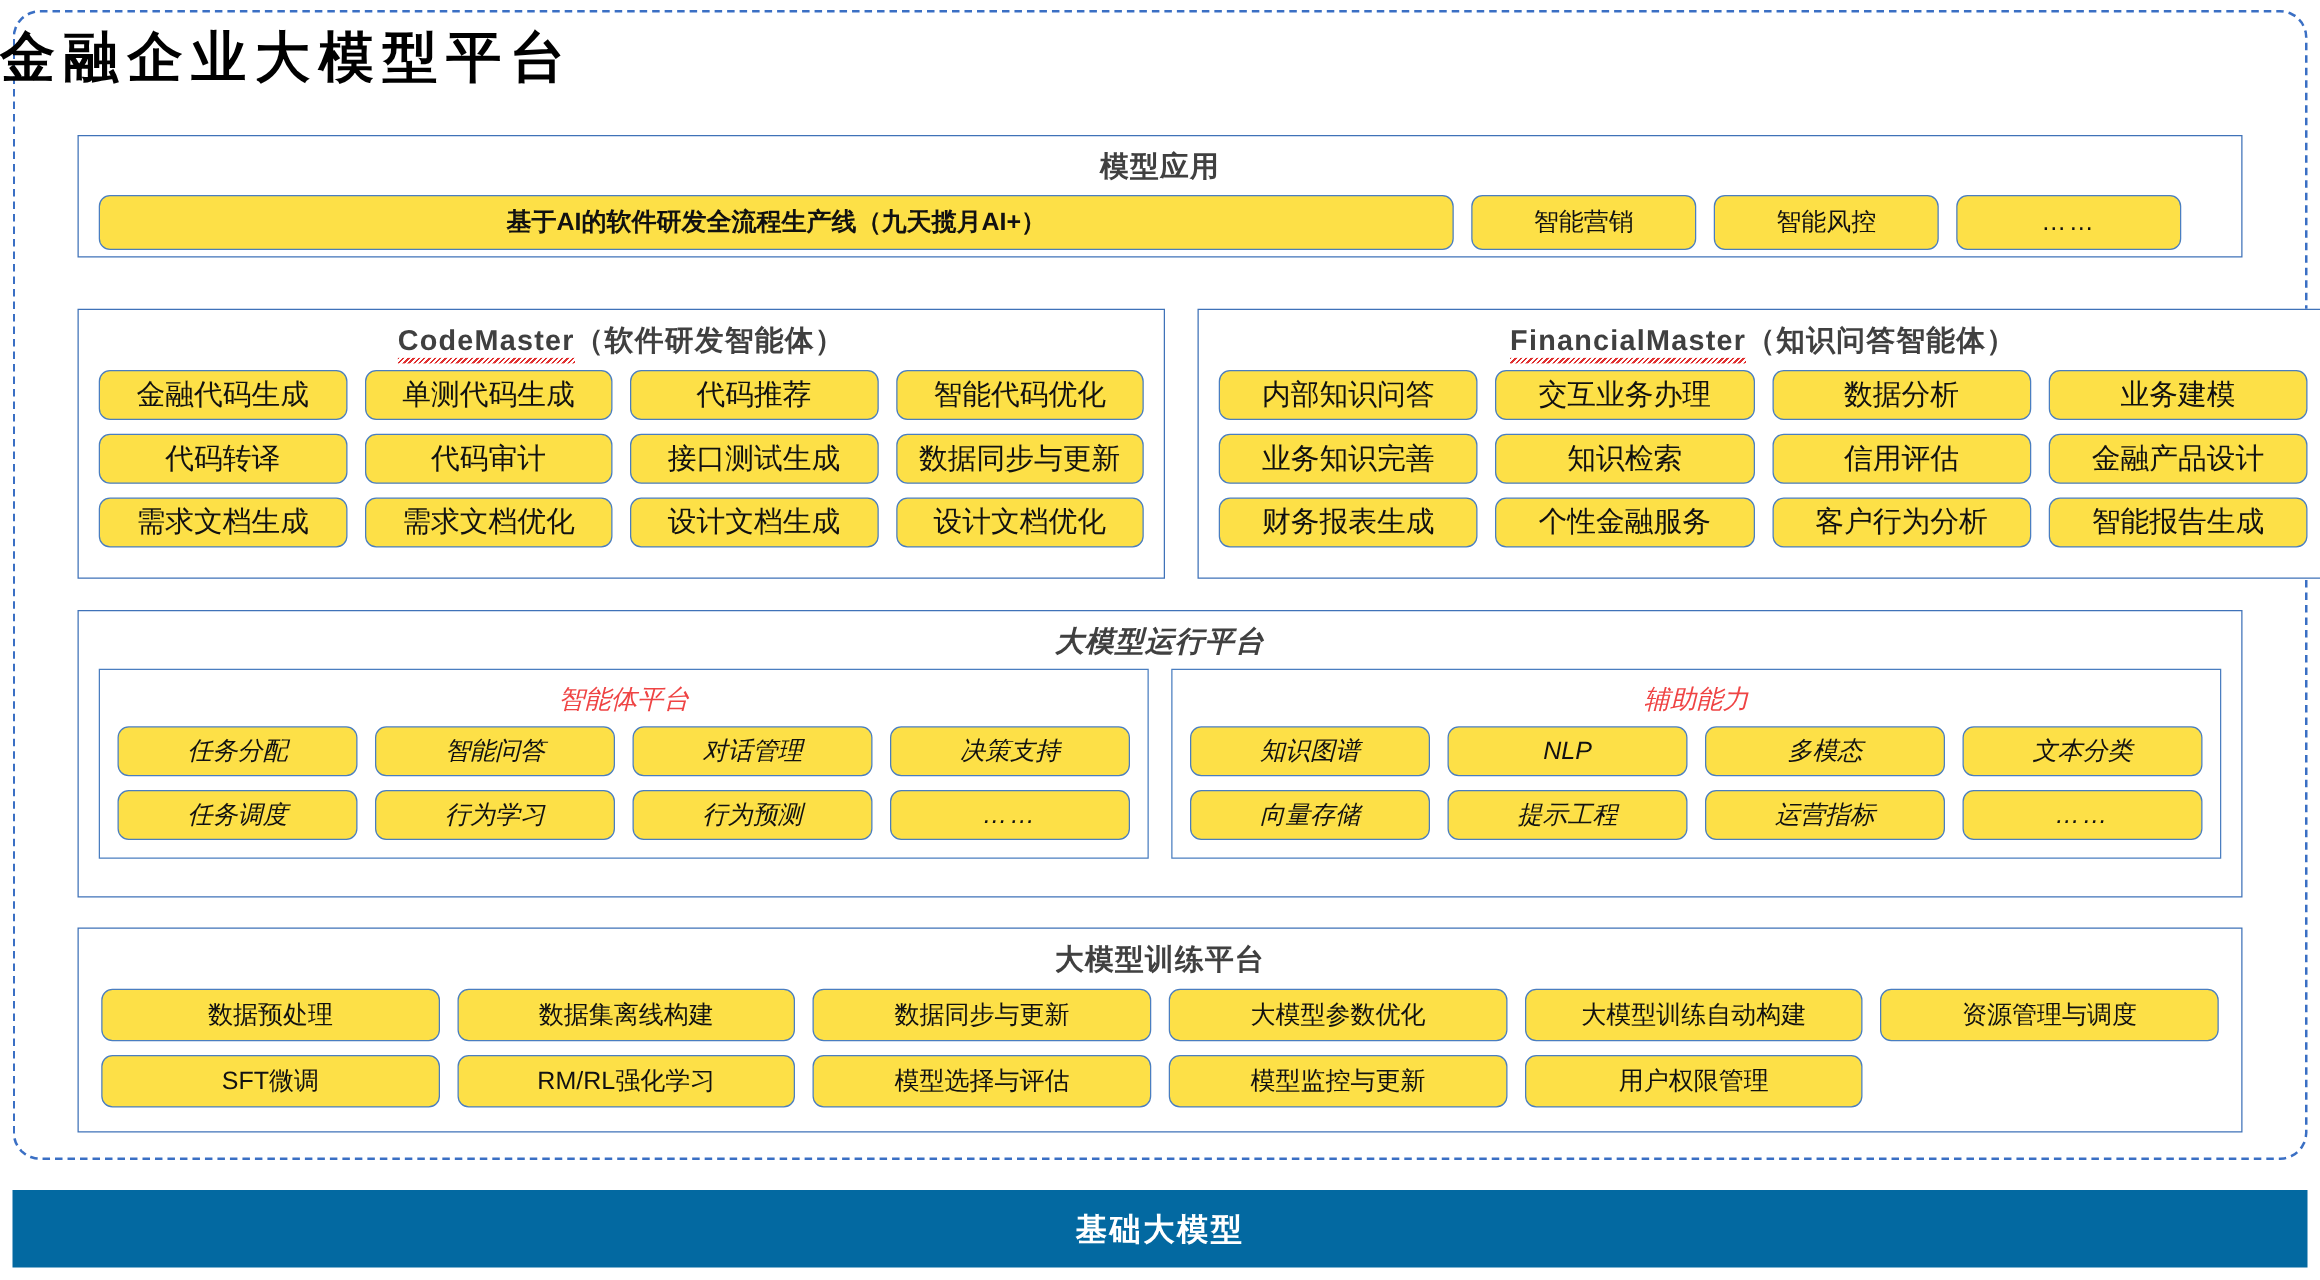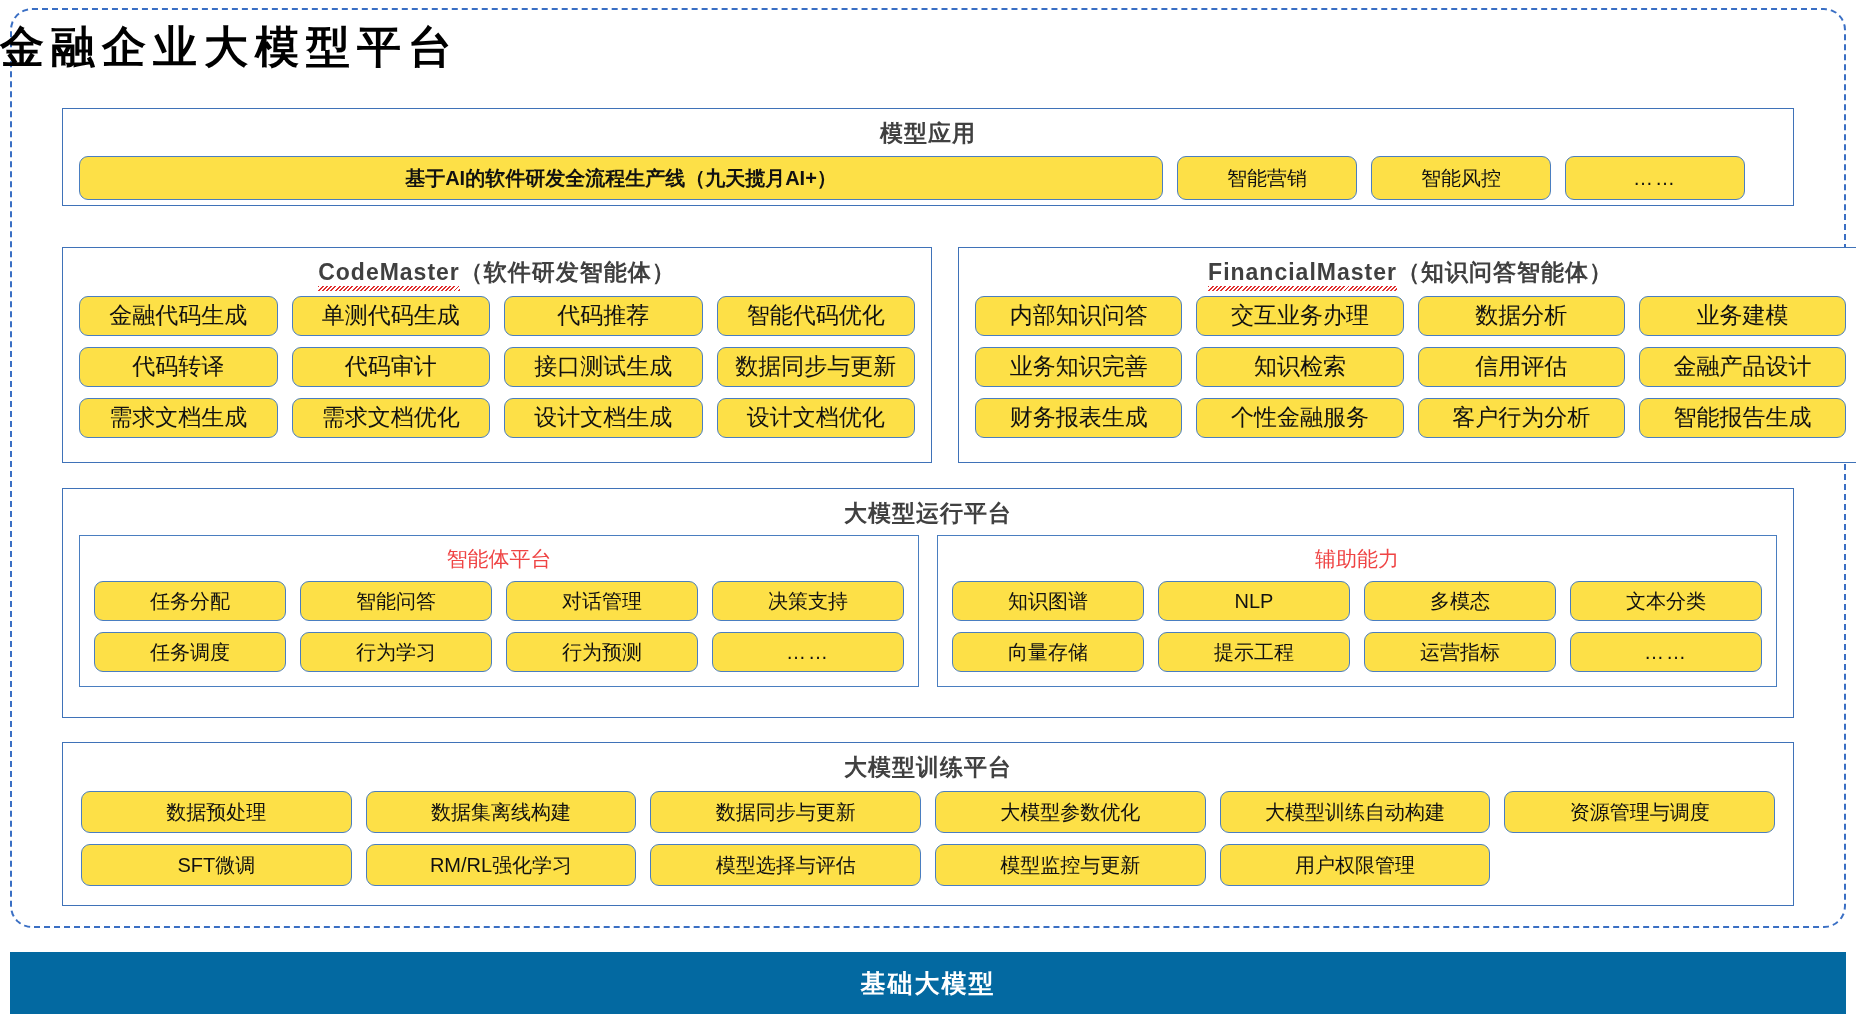--- a/index.html
+++ b/index.html
@@ -127,21 +127,21 @@
   #sec-fin  { left: 958px; top: 247px; width: 905px; height: 216px; }
 
   .agent-grid {
     grid-template-columns: repeat(4, 1fr);
     padding: 0 16px;
     margin-top: 4px;
   }
   .agent-grid .chip { height: 40px; font-size: 23px; }
 
   
-  #sec-runtime { left: 62px; top: 488px; width: 1732px; height: 230px; }
+  #sec-runtime { left: 62px; top: 488px; width: 1732px; height: 230px; font-style: italic; }
 
   .runtime-inner-wrap {
     display: flex;
     gap: 18px;
     padding: 0 16px;
     margin-top: 2px;
   }
   .sub-panel {
     flex: 1 1 0;
     border: 1.4px solid #4a7ec0;

